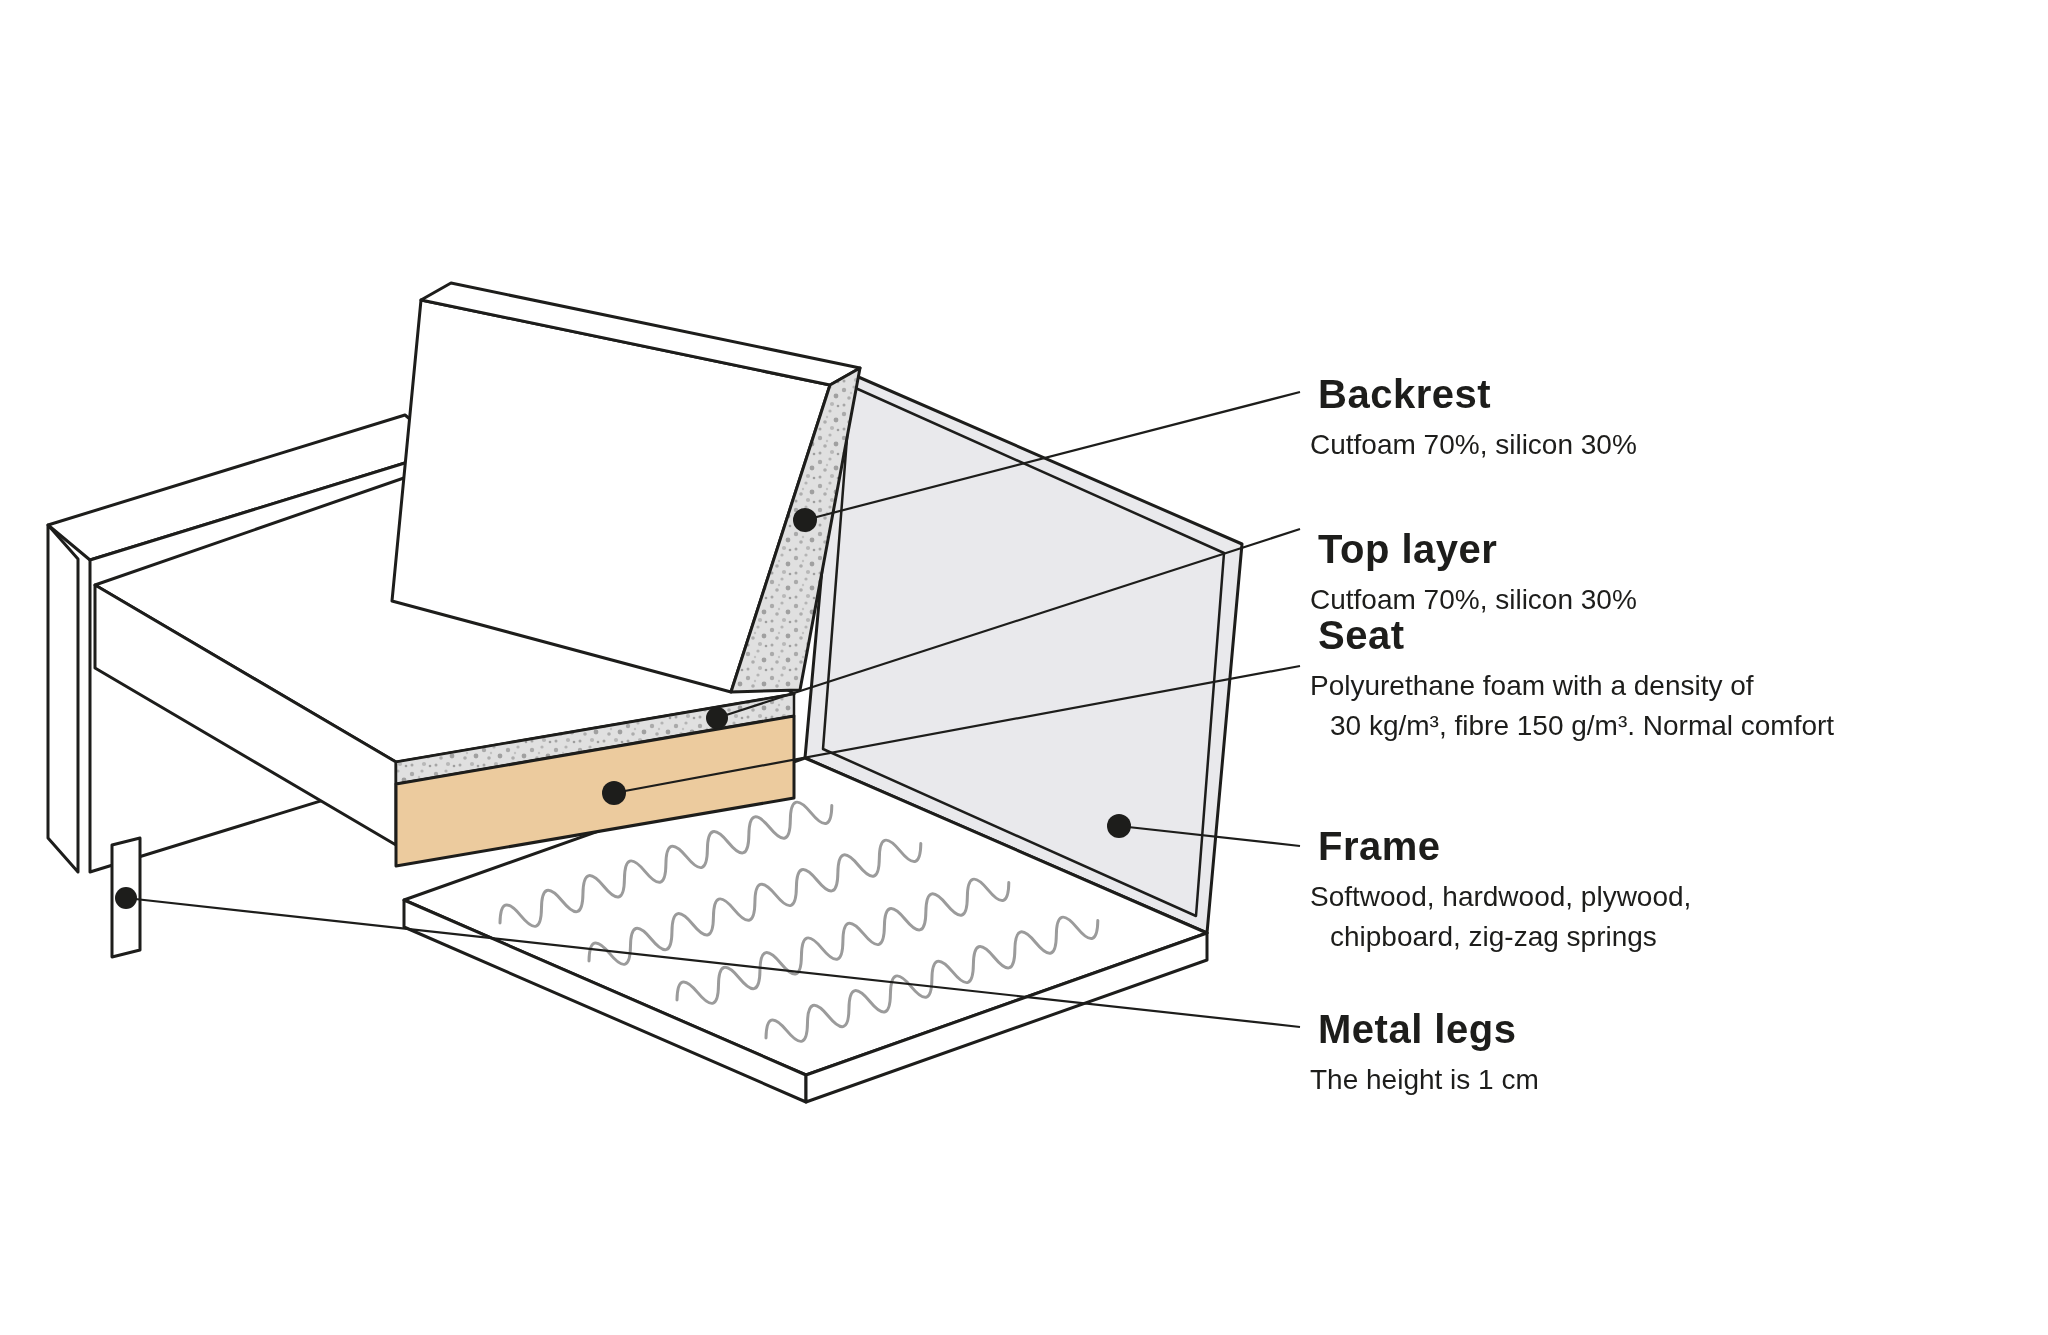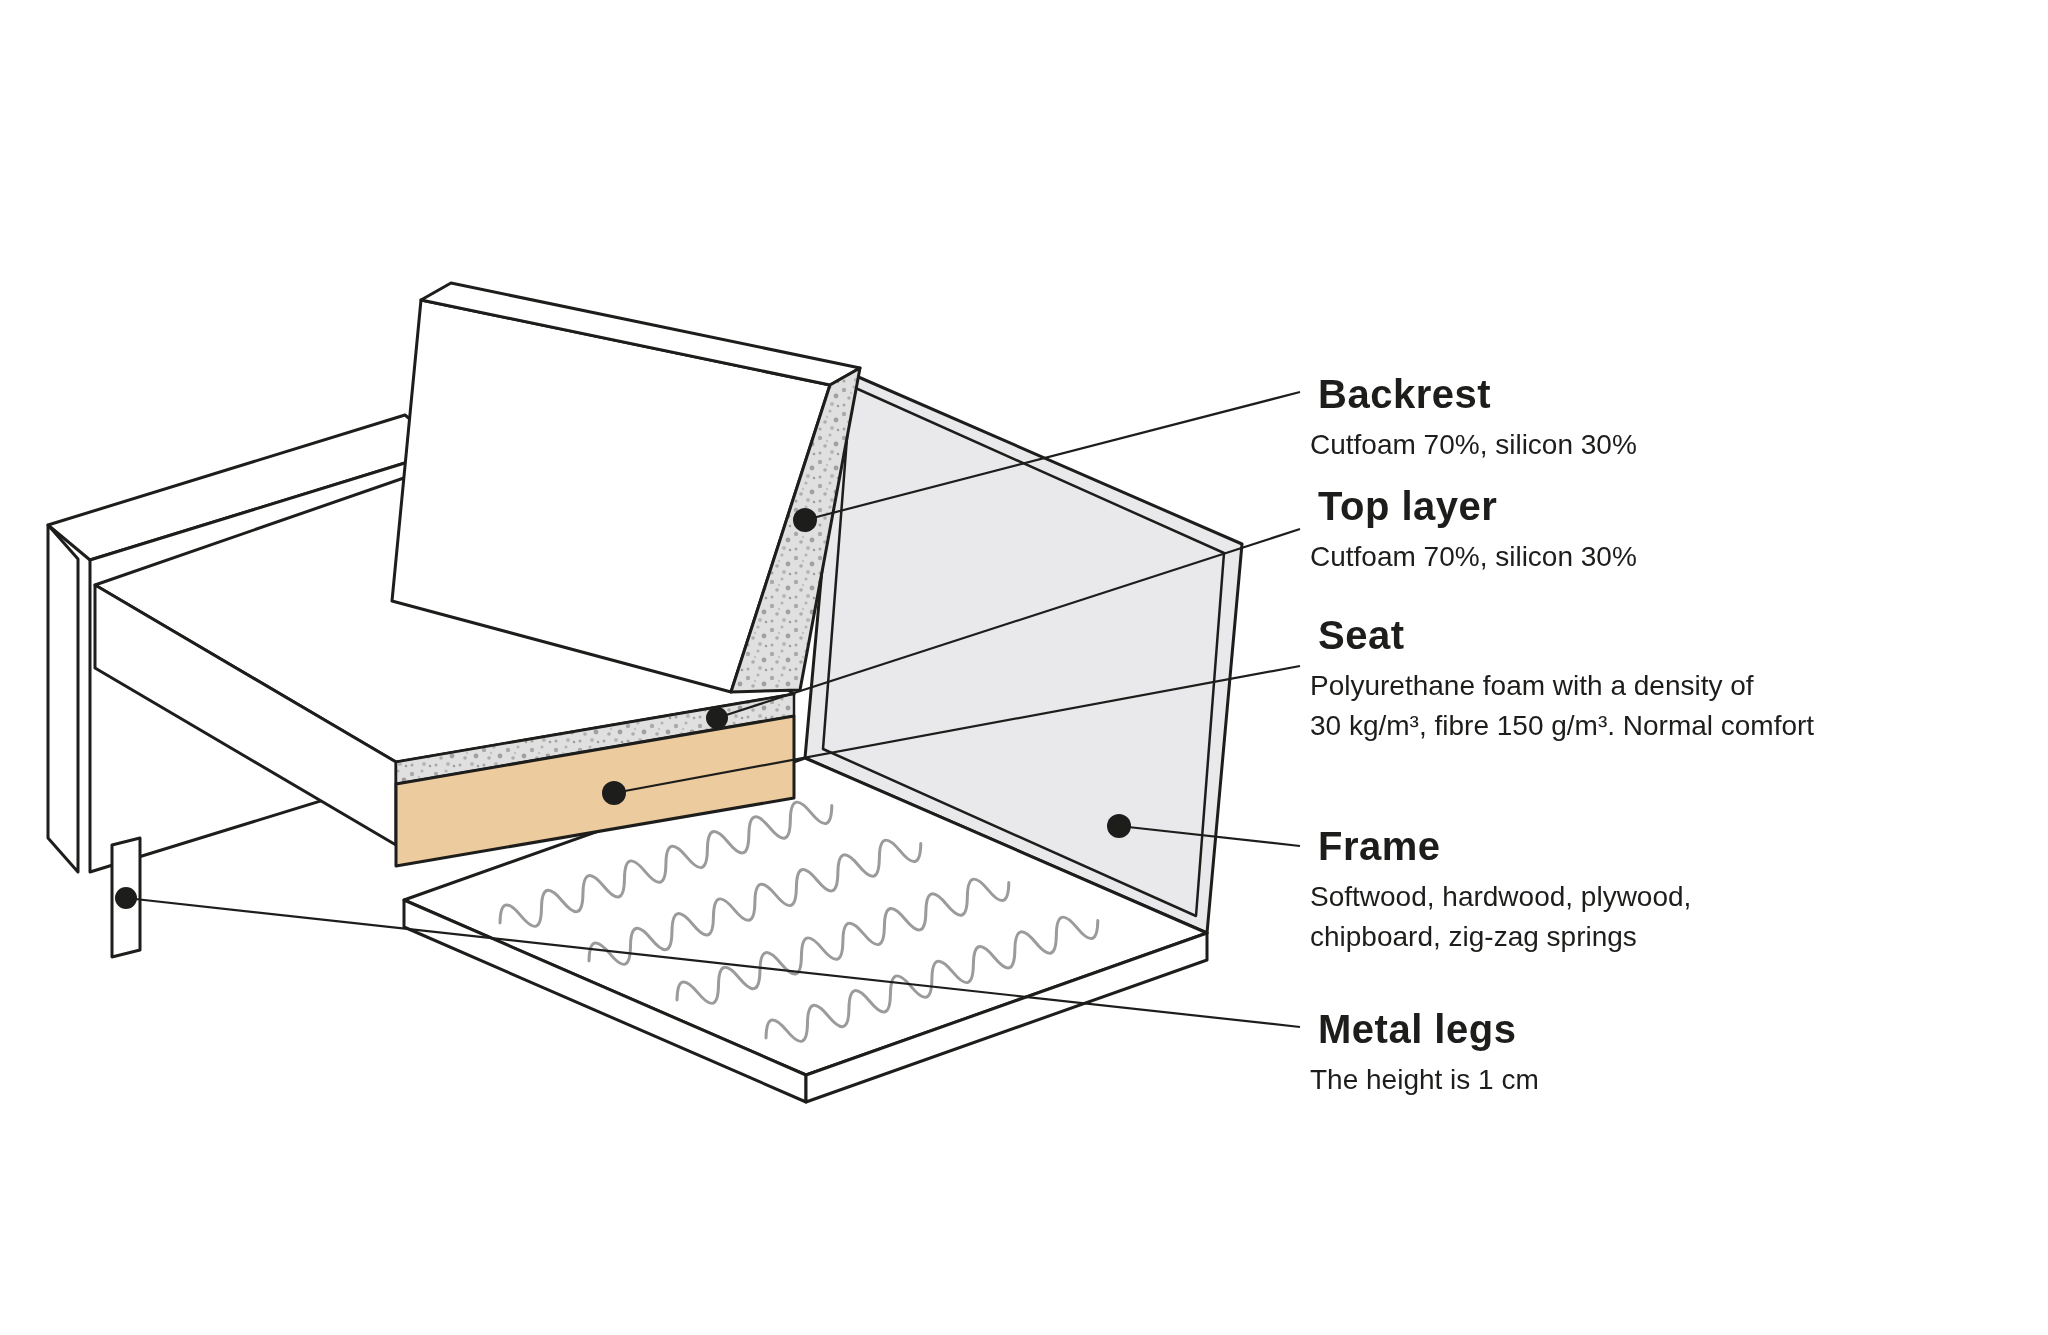--- a/index.html
+++ b/index.html
@@ -34,21 +34,21 @@
     font-weight: 700;
     letter-spacing: 0.5px;
     color: #1d1d1b;
   }
   .c-desc {
     font-size: 28px;
     line-height: 1.42;
     font-weight: 400;
     color: #1d1d1b;
   }
-  .c-desc + .c-desc { margin-top: 0; }
+  .c-desc + .c-desc { margin-top: 0; margin-left: 20px; }
 </style>
 </head>
 <body>
 
 <div class="stage">
 
   <svg class="illustration" width="2048" height="1335" viewBox="0 0 2048 1335">
 
     <defs>
       <pattern id="speckle" width="24" height="24" patternUnits="userSpaceOnUse">
@@ -119,21 +119,21 @@
     </g>
   </svg>
 
   <div>
 
     <div class="callout" style="top:363px">
       <h2 class="c-title">Backrest</h2>
       <div class="c-desc">Cutfoam 70%, silicon 30%</div>
     </div>
 
-    <div class="callout" style="top:475px">
+    <div class="callout" style="top:518px">
       <h2 class="c-title">Top layer</h2>
       <div class="c-desc">Cutfoam 70%, silicon 30%</div>
     </div>
 
     <div class="callout" style="top:604px">
       <h2 class="c-title">Seat</h2>
       <div class="c-desc">Polyurethane foam with a density of</div>
       <div class="c-desc">30 kg/m³, fibre 150 g/m³. Normal comfort</div>
     </div>
 

